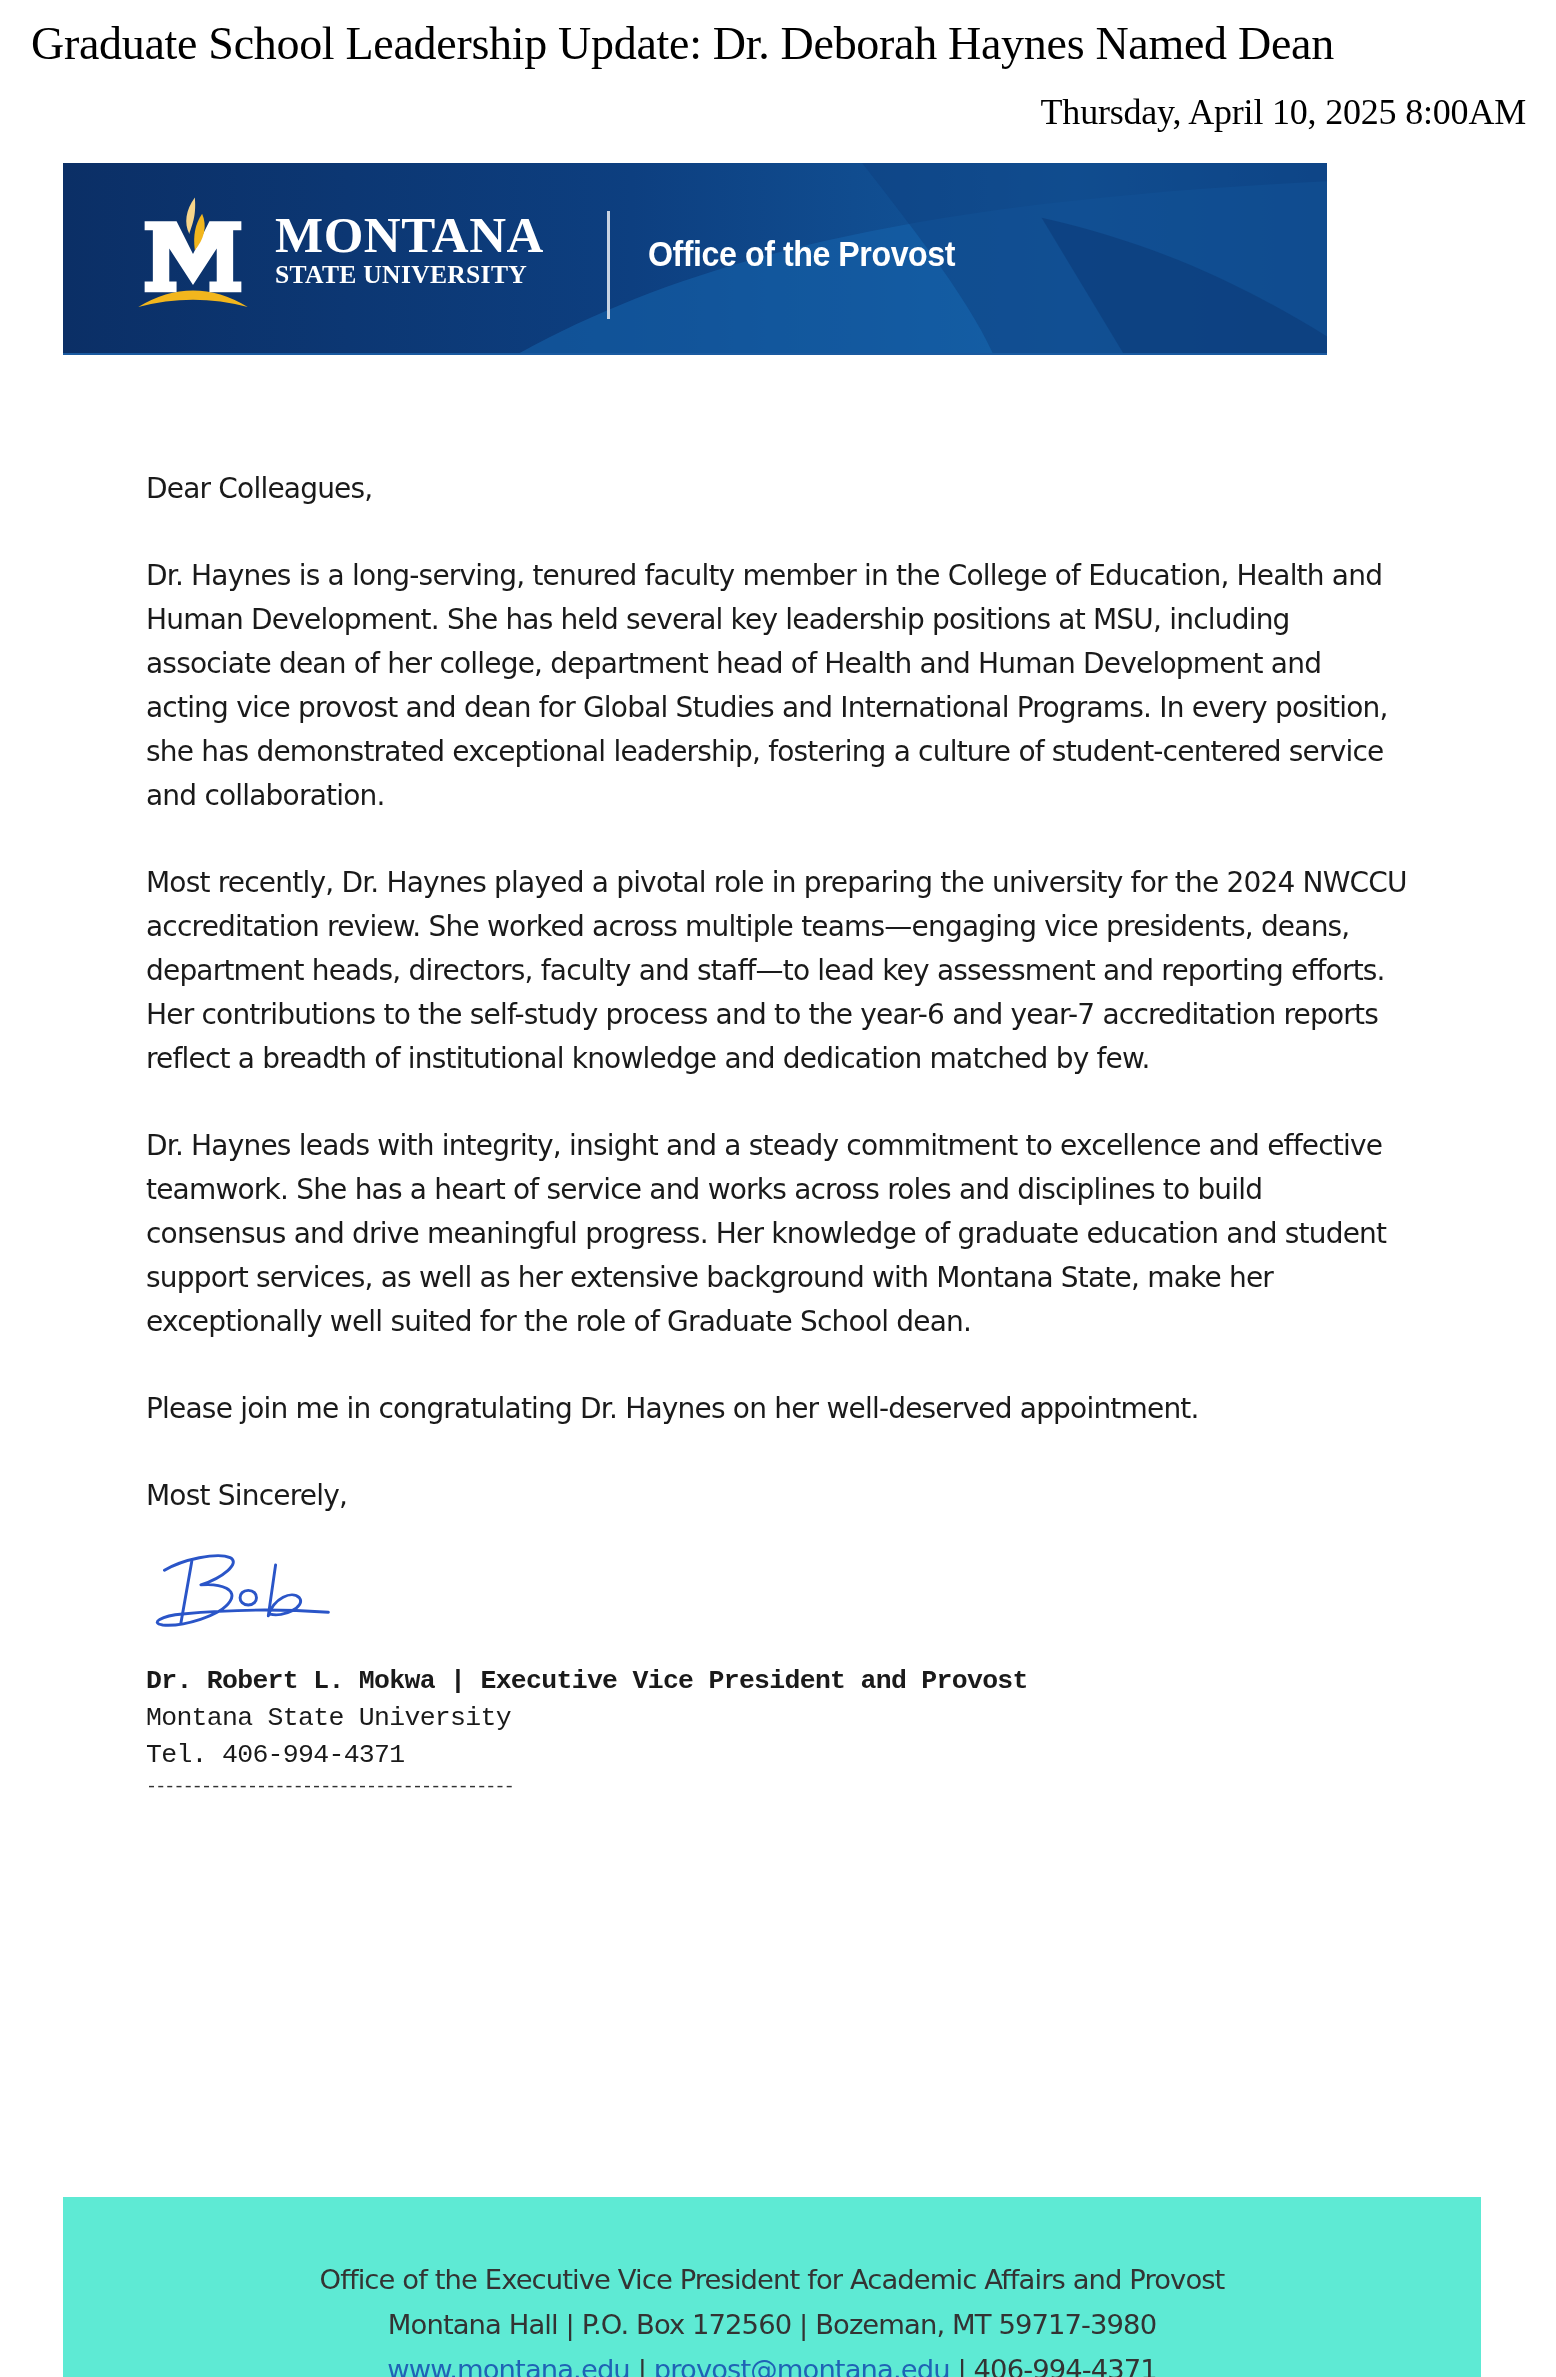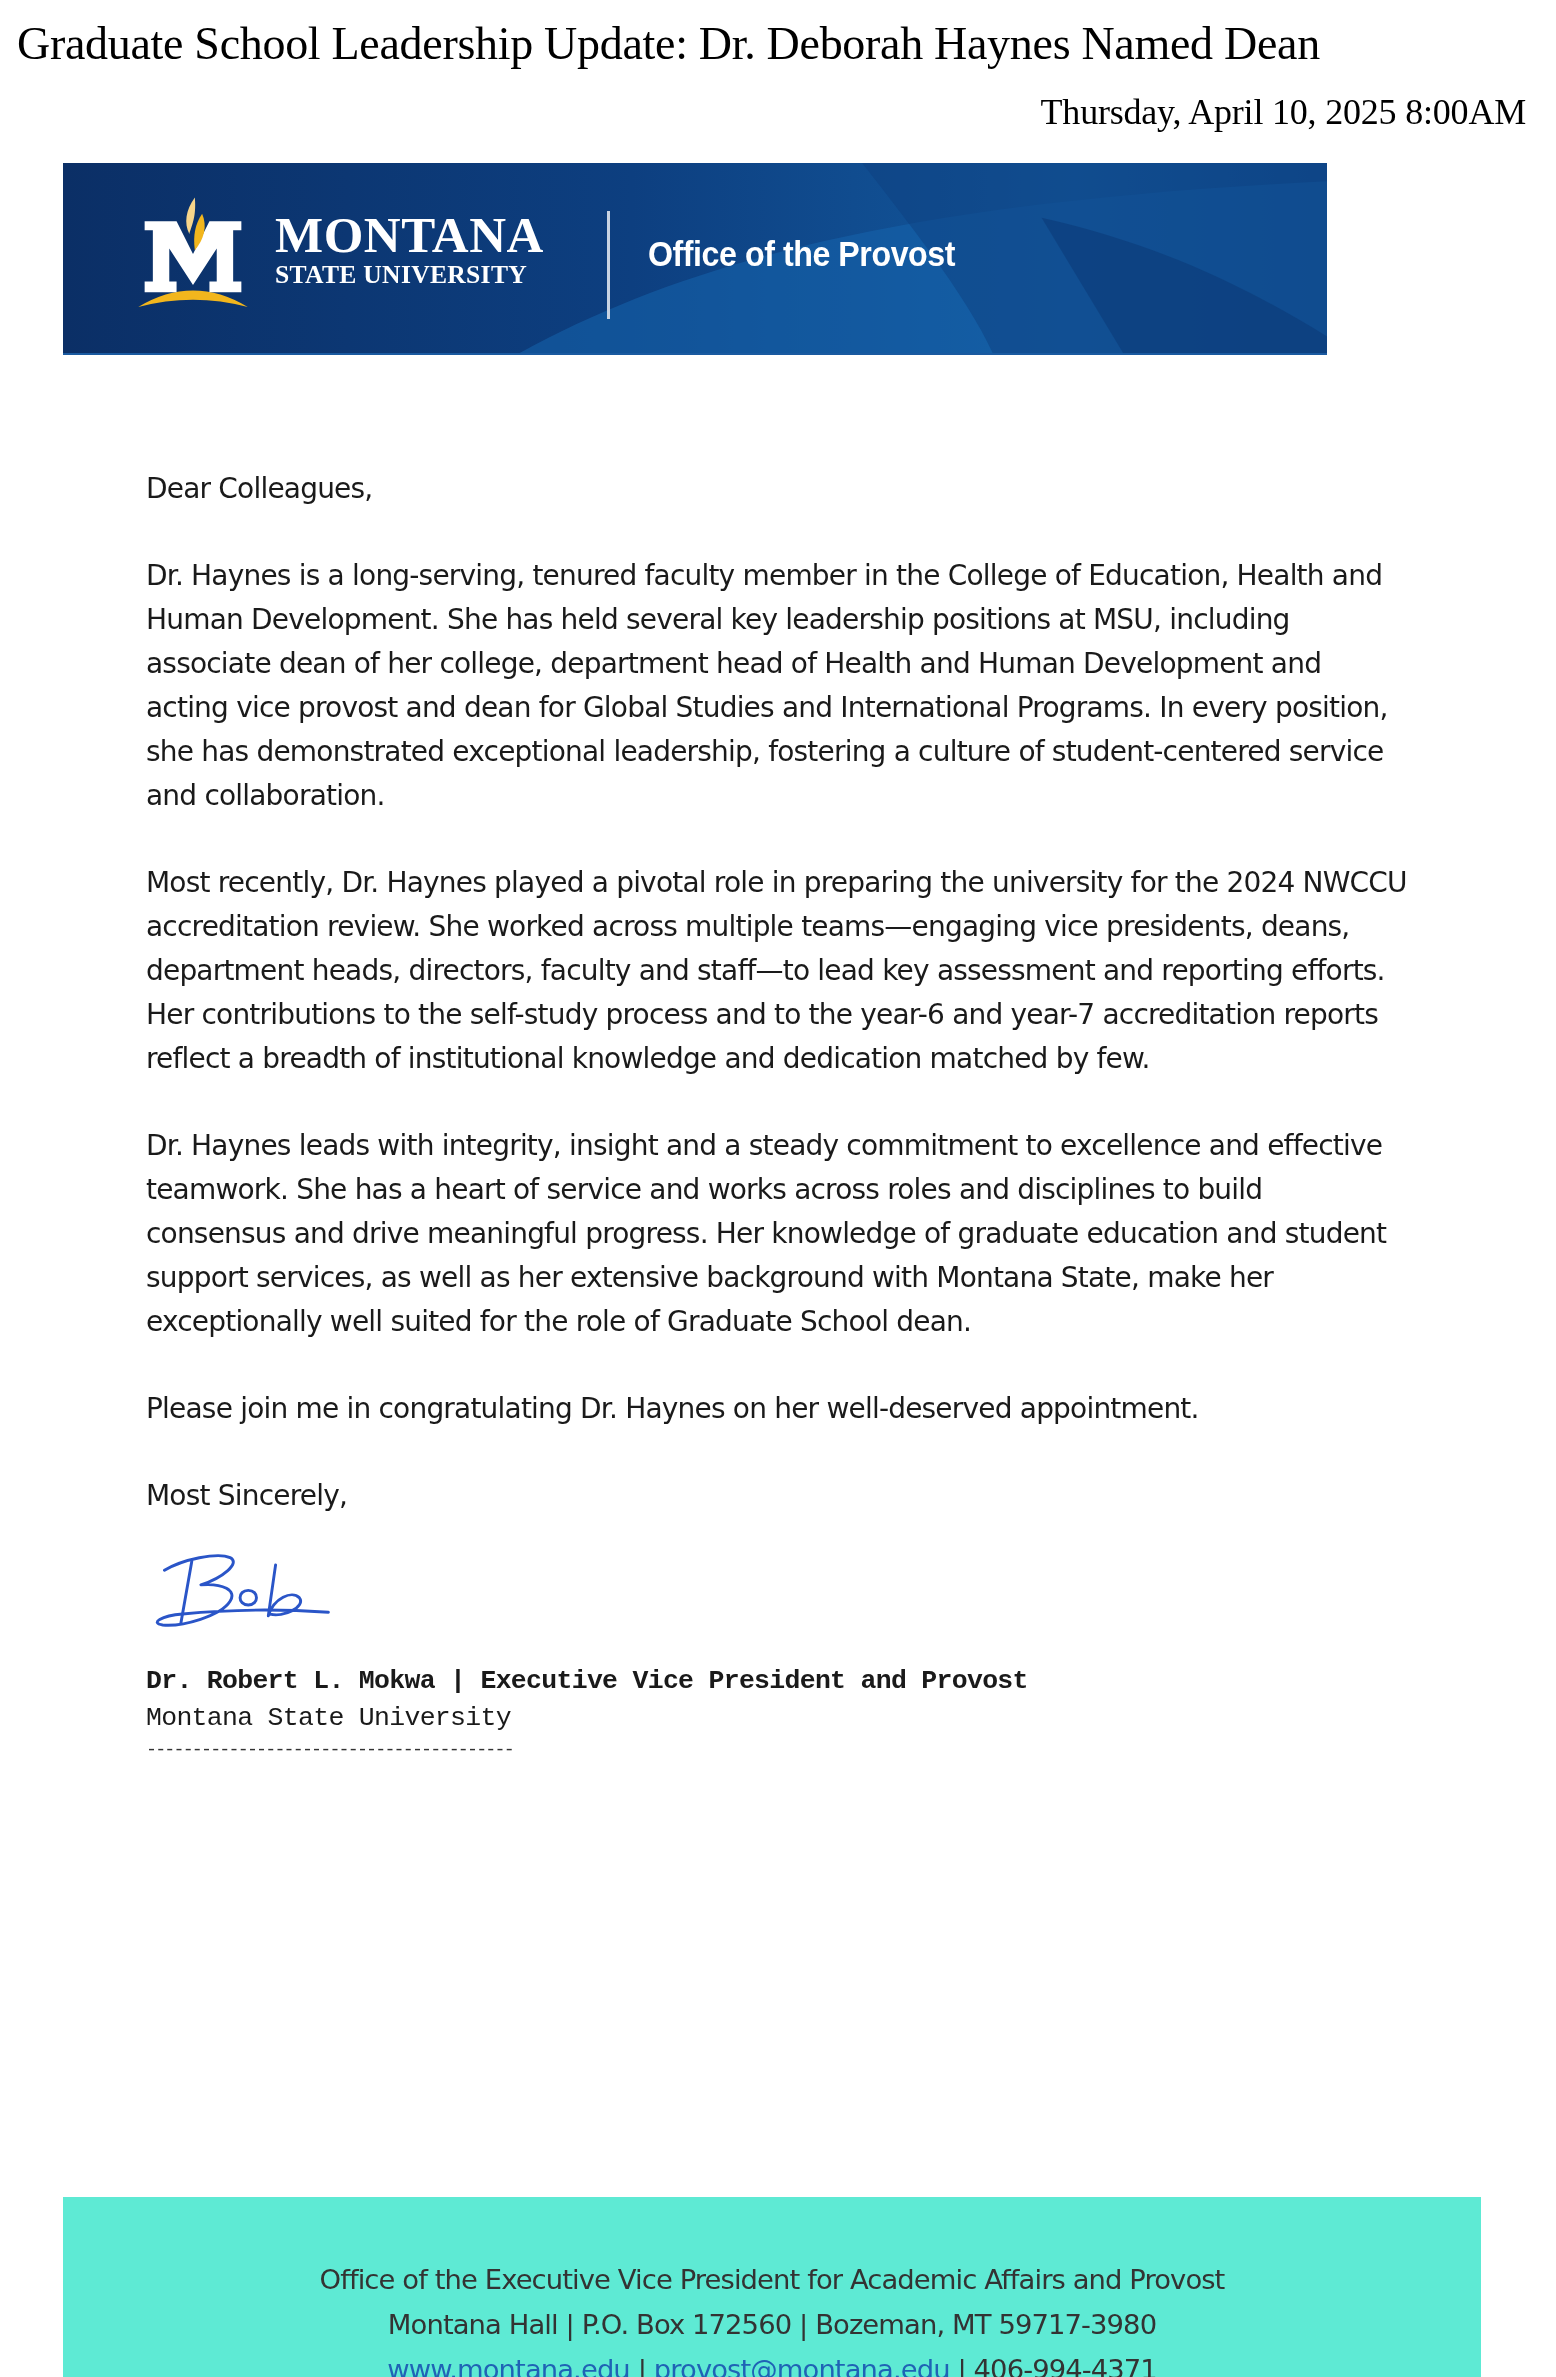--- a/index.html
+++ b/index.html
@@ -1,18 +1,18 @@
 <!DOCTYPE html>
 <html style="font-size:14.6px"><head>
 <meta charset="utf-8">
 <style>
   html, body { margin: 0; padding: 0; background: #ffffff; }
   body { width: 1557px; height: 2377px; position: relative; overflow: hidden; }
   .headline {
-    position: absolute; left: 17px; top: 16.5px;
+    position: absolute; left: 31px; top: 16.5px;
     font-family: "Liberation Serif", "DejaVu Serif", serif;
     font-size: 46px; color: #000; white-space: nowrap; letter-spacing: -0.3px;
   }
   .dateline {
     position: absolute; right: 31px; top: 91px;
     font-family: "Liberation Serif", "DejaVu Serif", serif;
     font-size: 36px; color: #000; white-space: nowrap; letter-spacing: -0.2px;
   }
   .banner {
     position: absolute; left: 63px; top: 163px; width: 1264px; height: 190px;
@@ -110,20 +110,21 @@
         <path d="M 50 20 L 38 88"></path>
         <path d="M 112 52 C 100 52 100 68 112 68 C 124 68 124 52 112 52 Z"></path>
         <path d="M 142 24 L 134 80 C 140 60 160 52 168 60 C 176 70 150 82 136 78"></path>
       </g>
     </svg>
   </div>
 
   <div class="sig-block">
     <div class="name">Dr. Robert L. Mokwa | Executive Vice President and Provost</div>
     <div>Montana State University</div>
+    <div>Tel. 406-994-4371</div>
     <div class="rule">----------------------------------------</div>
   </div>
 </div>
 
 <div class="footer">
   <div class="inner">
     <div>Office of the Executive Vice President for Academic Affairs and Provost</div>
     <div>Montana Hall | P.O. Box 172560 | Bozeman, MT 59717-3980</div>
     <div>
       <a>www.montana.edu</a><span> | </span><a>provost@montana.edu</a><span> | </span><span>406-994-4371</span>

